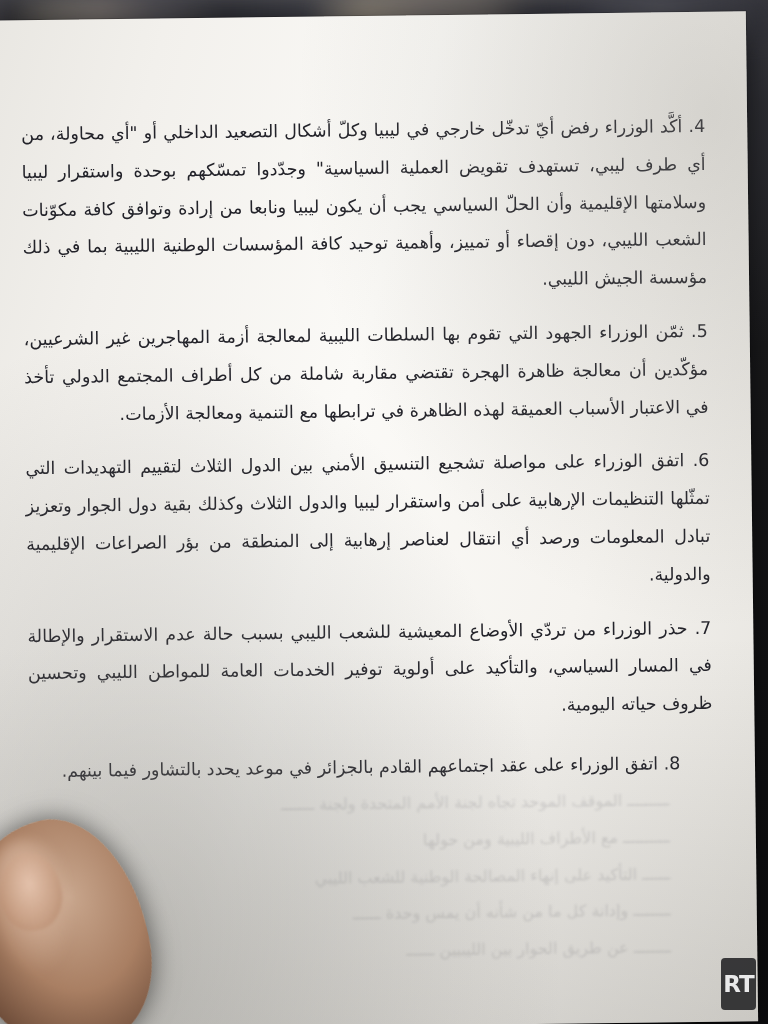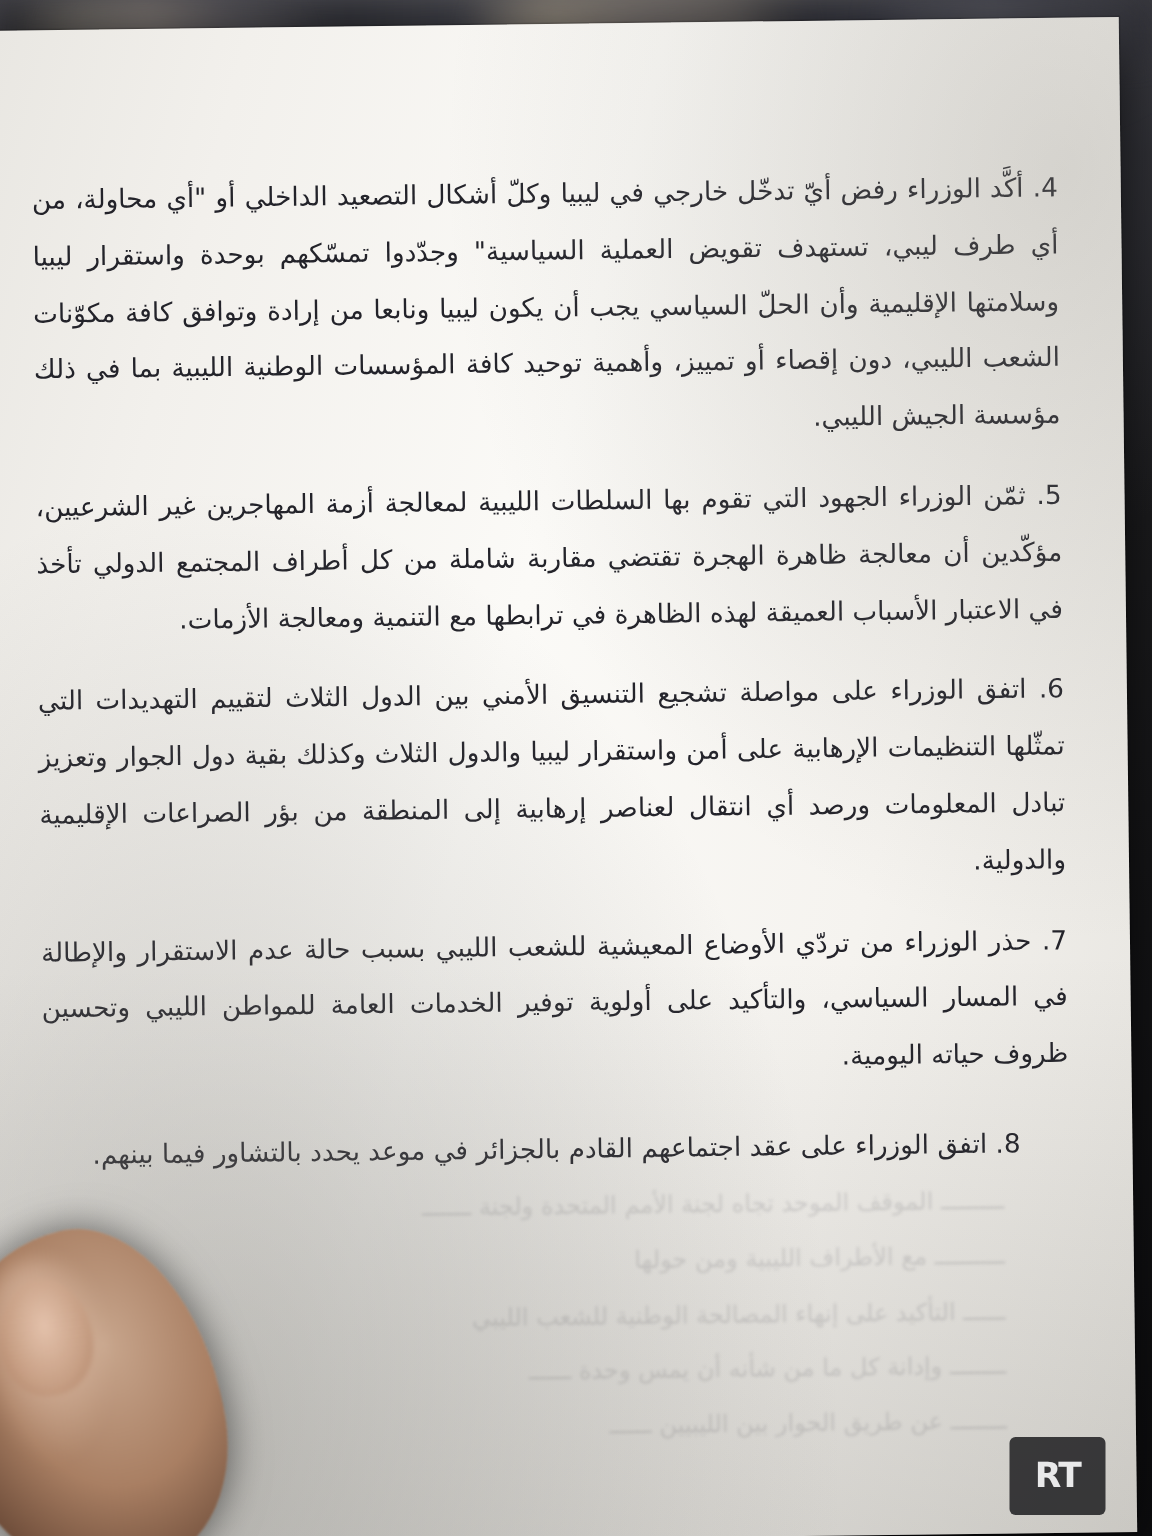--- a/index.html
+++ b/index.html
@@ -134,23 +134,23 @@
     background: radial-gradient(ellipse at 50% 40%, #e6c4ae 0%, #c79e83 60%, #a87a5e 100%);
     border-radius: 50% 50% 46% 46% / 56% 56% 44% 44%;
     transform: rotate(6deg);
     filter: blur(1.4px);
     opacity: .8;
   }
 
   
   .watermark {
     position: absolute;
-    right: 31px;
+    right: 12px;
     bottom: 14px;
-    width: 64px;
+    width: 35px;
     height: 52px;
     background: rgba(34,34,36,.88);
     border-radius: 4px;
     display: flex;
     align-items: center;
     justify-content: center;
   }
   .watermark .rt {
     color: #e9e9ea;
     font-family: "DejaVu Sans", "Liberation Sans", sans-serif;

